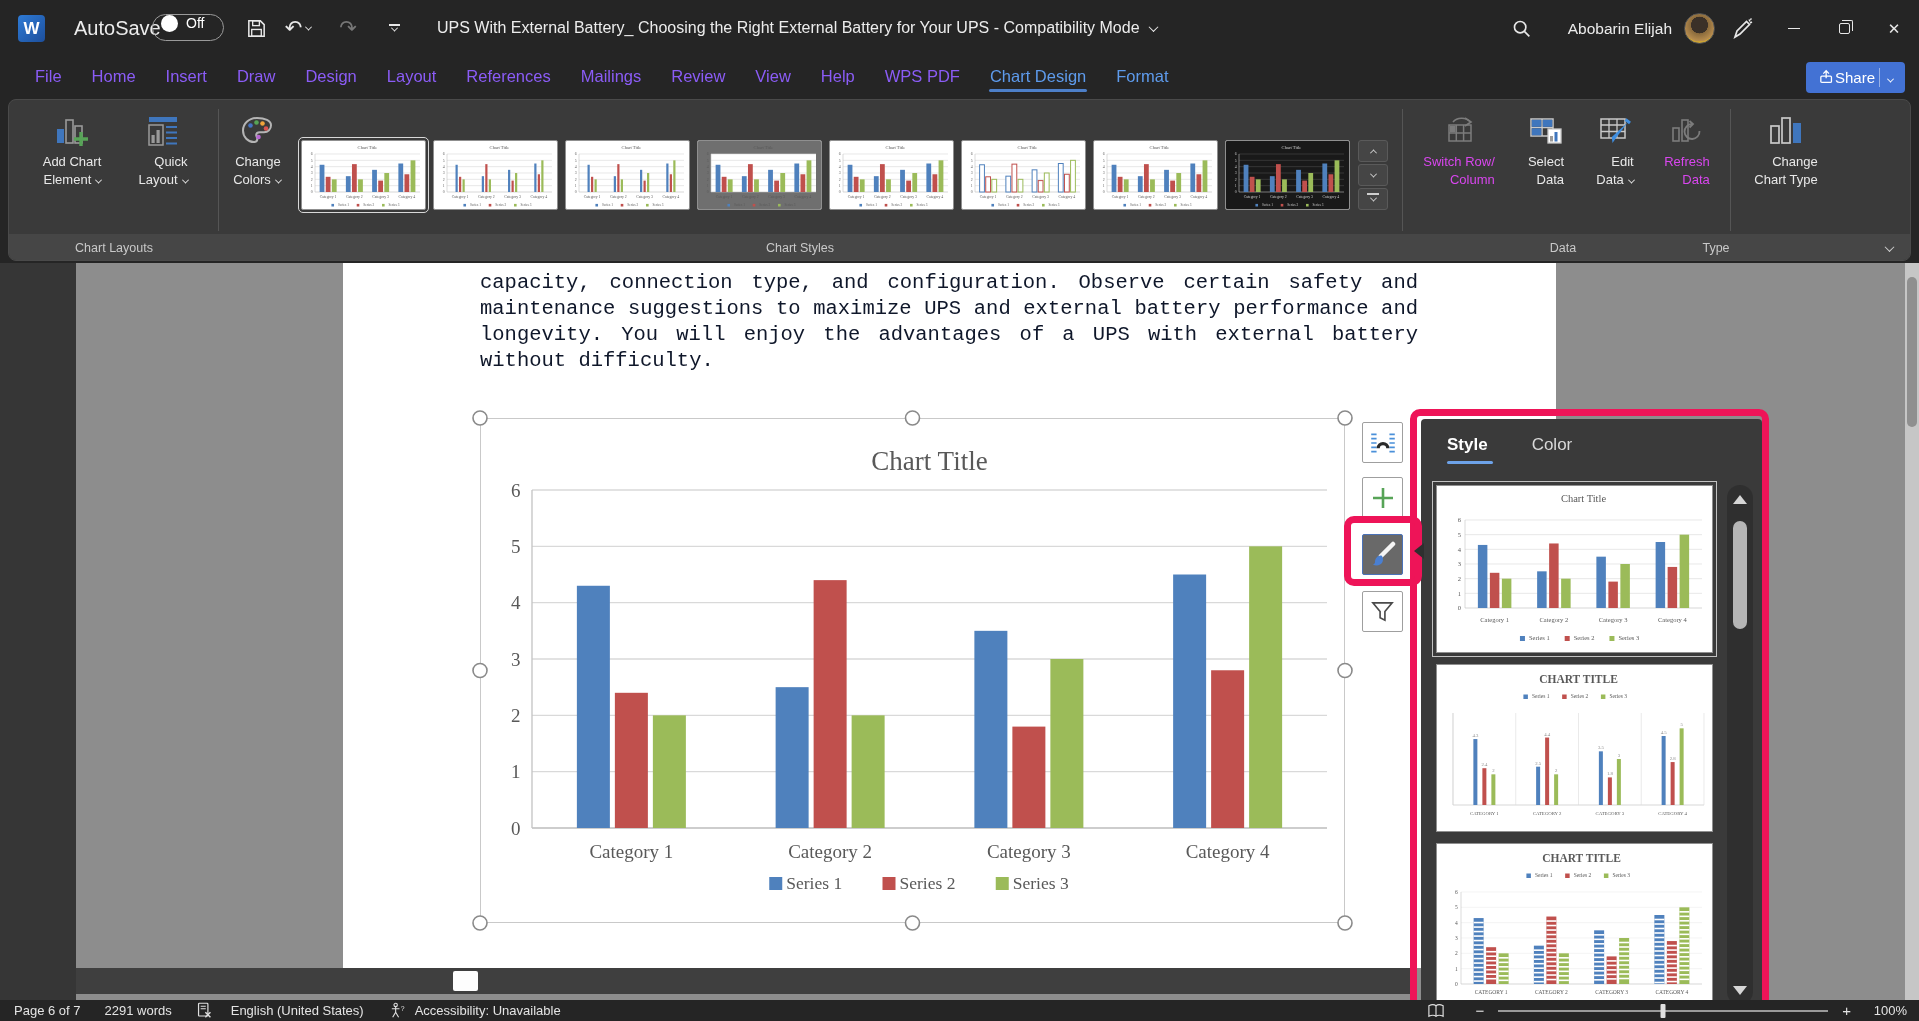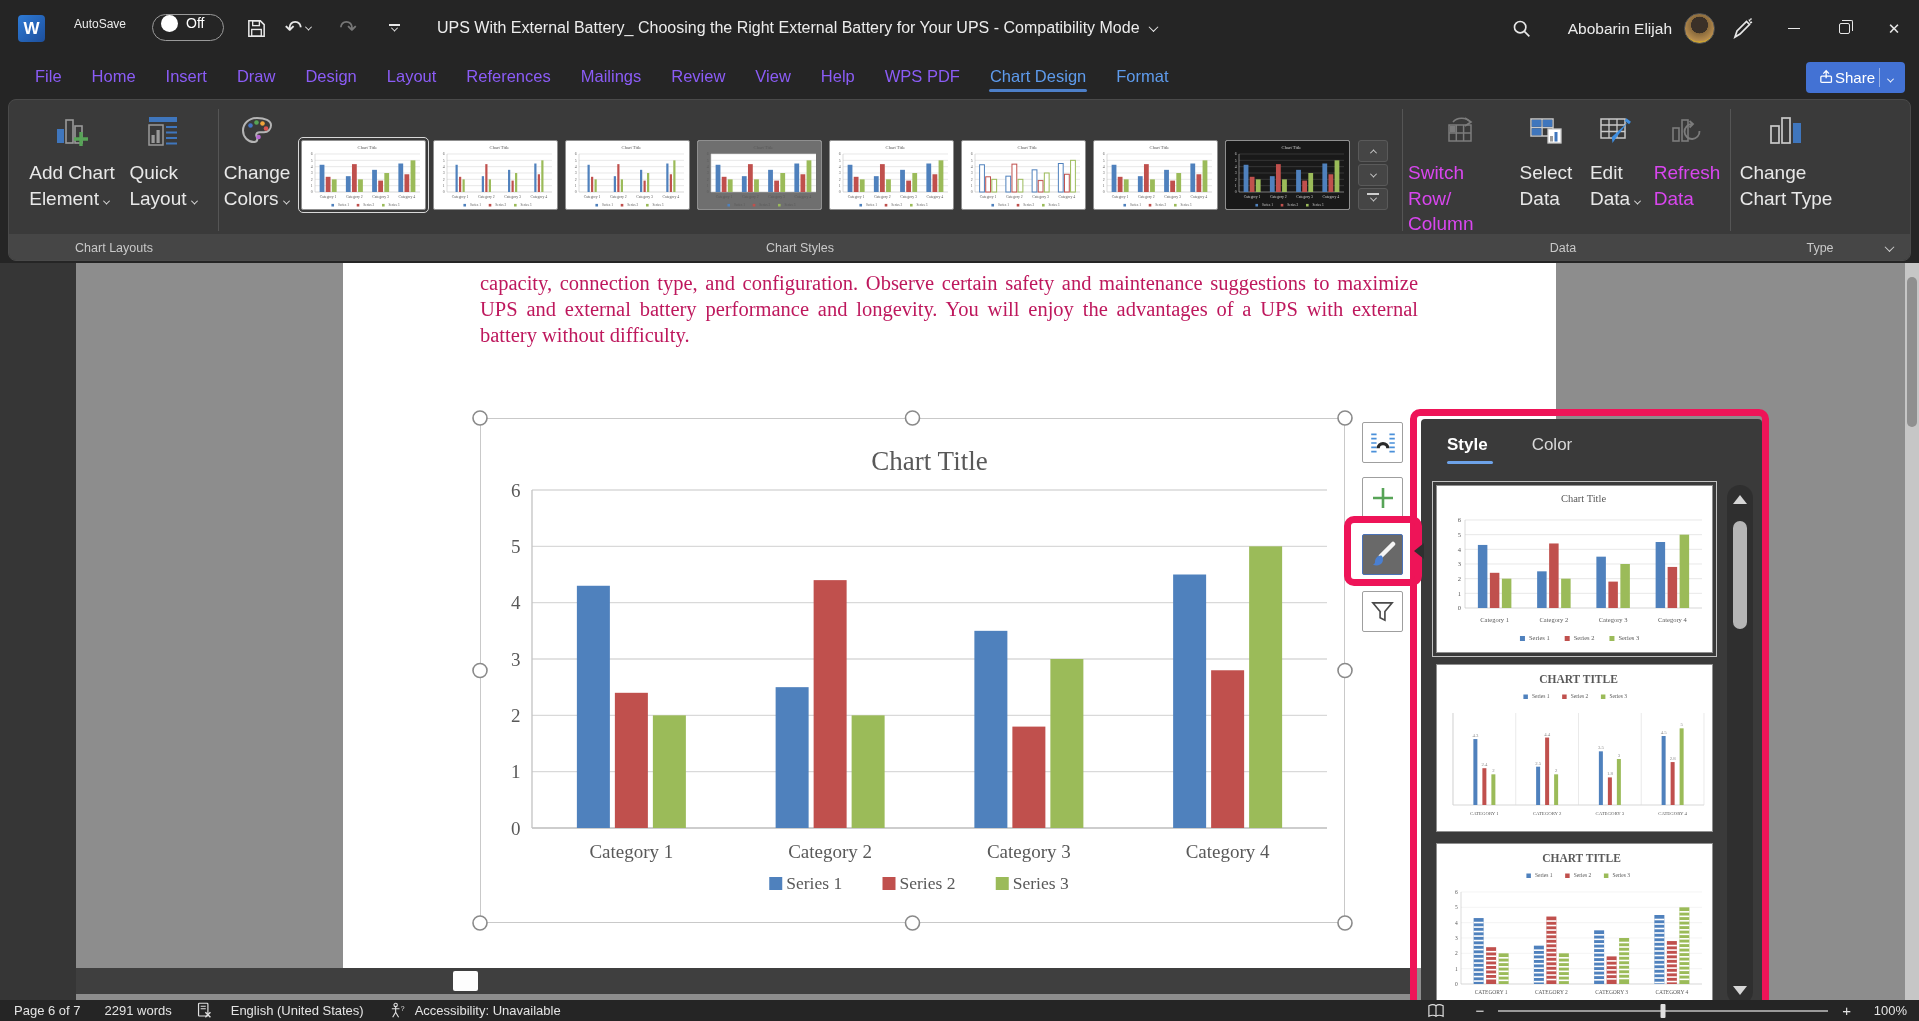--- a/index.html
+++ b/index.html
@@ -1,19 +1,19 @@
 <!DOCTYPE html>
 <html><head>
 <meta charset="utf-8">
 <style>
 *{box-sizing:border-box;margin:0;padding:0}
 html,body{width:1919px;height:1021px;overflow:hidden;background:#252525;font-family:"Liberation Sans",sans-serif;-webkit-font-smoothing:antialiased}
 .titlebar{position:relative;height:57px;background:#252525;color:#ececec}
 .word-icon{position:absolute;left:18px;top:15px;width:27px;height:27px;background:linear-gradient(135deg,#2e7bd6,#1d4f9c);border-radius:4px;color:#fff;font-weight:bold;font-size:17px;display:flex;align-items:center;justify-content:center}
-.autosave{position:absolute;left:74px;top:17px;font-size:12px}
+.autosave{position:absolute;left:74px;top:17px;font-size:20px}
 .toggle{position:absolute;left:152px;top:14px;width:72px;height:27px;border:1.5px solid #9a9a9a;border-radius:14px;display:flex;align-items:flex-start;padding:0 8px;gap:8px}
 .knob{width:17px;height:17px;border-radius:50%;background:#fff}
 .toggle-label{font-size:14px;color:#fff}
 .qat-btn{position:absolute;top:13px;width:32px;height:30px;display:flex;align-items:center;justify-content:center;color:#e8e8e8}
 .undo-glyph,.redo-glyph{font-family:"DejaVu Sans",sans-serif;font-size:21px;line-height:1}
 .redo-glyph{color:#777}
 .chev{display:inline-block;width:7px;height:7px;border-right:1.7px solid currentColor;border-bottom:1.7px solid currentColor;transform:rotate(45deg) translate(-1px,-1px)}
 .chev.sm{width:5px;height:5px}
 .title-text{position:absolute;left:437px;top:19px;font-size:16px;color:#ececec;white-space:nowrap;display:flex;align-items:center;gap:10px}
 .tb-right{position:absolute;right:0;top:0;height:57px;display:flex;align-items:center}
@@ -30,31 +30,31 @@
 .menu-tab.active::after{content:"";position:absolute;left:14px;right:14px;bottom:2px;height:2.5px;background:#4d7fc8;border-radius:2px}
 .share-btn{position:absolute;right:14px;top:5px;height:31px;background:#4372d4;border-radius:4px;color:#fff;font-size:15px;display:flex;align-items:center;padding:0 4px 0 12px;}
 .share-sep{width:1px;height:19px;background:rgba(255,255,255,.45);margin-left:4px}
 .share-caret{padding:0 8px}
 .ribbon{position:relative;height:164px;background:#252525}
 .rib-box{position:absolute;left:8px;right:8px;top:0;bottom:2px;background:#3a3a3a;border:1px solid #4a4a4a;border-radius:8px}
 .rib-strip{position:absolute;left:9px;right:9px;bottom:3px;height:26px;background:#464646;border-radius:0 0 7px 7px}
 .grp-label{position:absolute;bottom:8px;transform:translateX(-50%);font-size:12.5px;color:#c9c9c9;white-space:nowrap}
 .collapse-chev{position:absolute;right:26px;bottom:7px;color:#cfcfcf}
 .bigbtn{position:absolute;top:8px;height:122px;display:flex;flex-direction:column;align-items:center;padding-top:6px;color:#e8e8e8;border-radius:4px}
-.bigbtn .blabel{font-size:19px;text-align:left;line-height:1.35;margin-top:7px}
+.bigbtn .blabel{font-size:13px;text-align:right;line-height:1.35;}
 .bigbtn.disabled{color:#d946ef}
 .vsep{position:absolute;top:10px;bottom:32px;width:1px;background:#555}
 .gallery-thumb{position:absolute;top:41px;width:125px;height:70px;background:#fff;border:1px solid #8f8f8f;border-radius:2px;overflow:hidden}
 .gallery-thumb.selected{outline:1.6px solid #d8d8d8;outline-offset:2px}
 .gal-scroll{position:absolute;width:30px;height:22px;background:#454545;border:1px solid #5a5a5a;border-radius:3px;display:flex;align-items:center;justify-content:center;color:#cfcfcf}
 .gal-scroll .bar{position:absolute;top:4px;left:8px;right:8px;height:1.6px;background:#cfcfcf}
 .workspace{position:relative;height:737px;background:#8d8d8d;overflow:hidden}
 .left-strip{position:absolute;left:0;top:0;width:76px;height:100%;background:#363636}
 .page{position:absolute;left:343px;top:0;width:1213px;height:705px;background:#fff}
-.doc-par{position:absolute;left:137px;top:7px;width:938px;font-family:Liberation Serif, serif;font-size:20.5px;line-height:26px;color:#be185d;text-align:justify}
+.doc-par{position:absolute;left:137px;top:7px;width:938px;font-family:Liberation Mono, monospace;font-size:20.5px;line-height:26px;color:#0f172a;text-align:justify}
 .hscroll{position:absolute;left:76px;top:705px;width:1338px;height:26px;background:#3f3f3f}
 .hthumb{position:absolute;left:377px;top:3px;width:25px;height:20px;background:#fdfdfd;border-radius:2px}
 .vscroll{position:absolute;right:0;top:0;width:14px;height:100%;background:#c6c6c6}
 .vthumb{position:absolute;left:2px;top:14px;width:10px;height:150px;background:#8f8f8f;border-radius:5px}
 .side-btn{position:absolute;left:1362px;width:41px;height:41px;background:#fff;border:1px solid #9f9f9f;border-radius:2px;display:flex;align-items:center;justify-content:center}
 .side-btn.active{background:#696969;border:1.6px solid #4a72b8}
 .pink-box{position:absolute;border:7px solid #ee1458;border-radius:10px;pointer-events:none;z-index:30}
 .callout{position:absolute;width:0;height:0;border-top:8px solid transparent;border-bottom:8px solid transparent;border-right:10px solid #2f2f2f;z-index:31}
 .panel{position:absolute;left:1421px;top:156px;width:341px;height:595px;background:#3a3a3a;border-radius:4px;overflow:hidden;z-index:20}
 .panel-tabs{display:flex;gap:44px;padding:16px 0 0 26px}
@@ -607,21 +607,21 @@
       <div class="gal-scroll" style="left: 1358px; top: 65px;">
         <span class="chev sm"></span>
       </div>
       <div class="gal-scroll" style="left: 1358px; top: 89px;">
         <span class="bar"></span>
         <span class="chev sm"></span>
       </div>
       <div class="grp-label" style="left: 114px;">Chart Layouts</div>
       <div class="grp-label" style="left: 800px;">Chart Styles</div>
       <div class="grp-label" style="left: 1563px;">Data</div>
-      <div class="grp-label" style="left: 1820px;">Type</div>
+      <div class="grp-label" style="left: 1716px;">Type</div>
     </div>
   <span class="collapse-chev"><span class="chev"></span></span>
 </div>
 
 <div class="workspace">
   <div class="left-strip"></div>
 
   <div class="page">
     <div class="doc-par">capacity, connection type, and configuration. Observe certain safety and maintenance suggestions to maximize UPS and external battery performance and longevity. You will enjoy the advantages of a UPS with external battery without difficulty.</div>
     <svg id="main-chart" style="position:absolute;left:125px;top:143px" width="889" height="529" viewBox="-12 -12 889 529">

